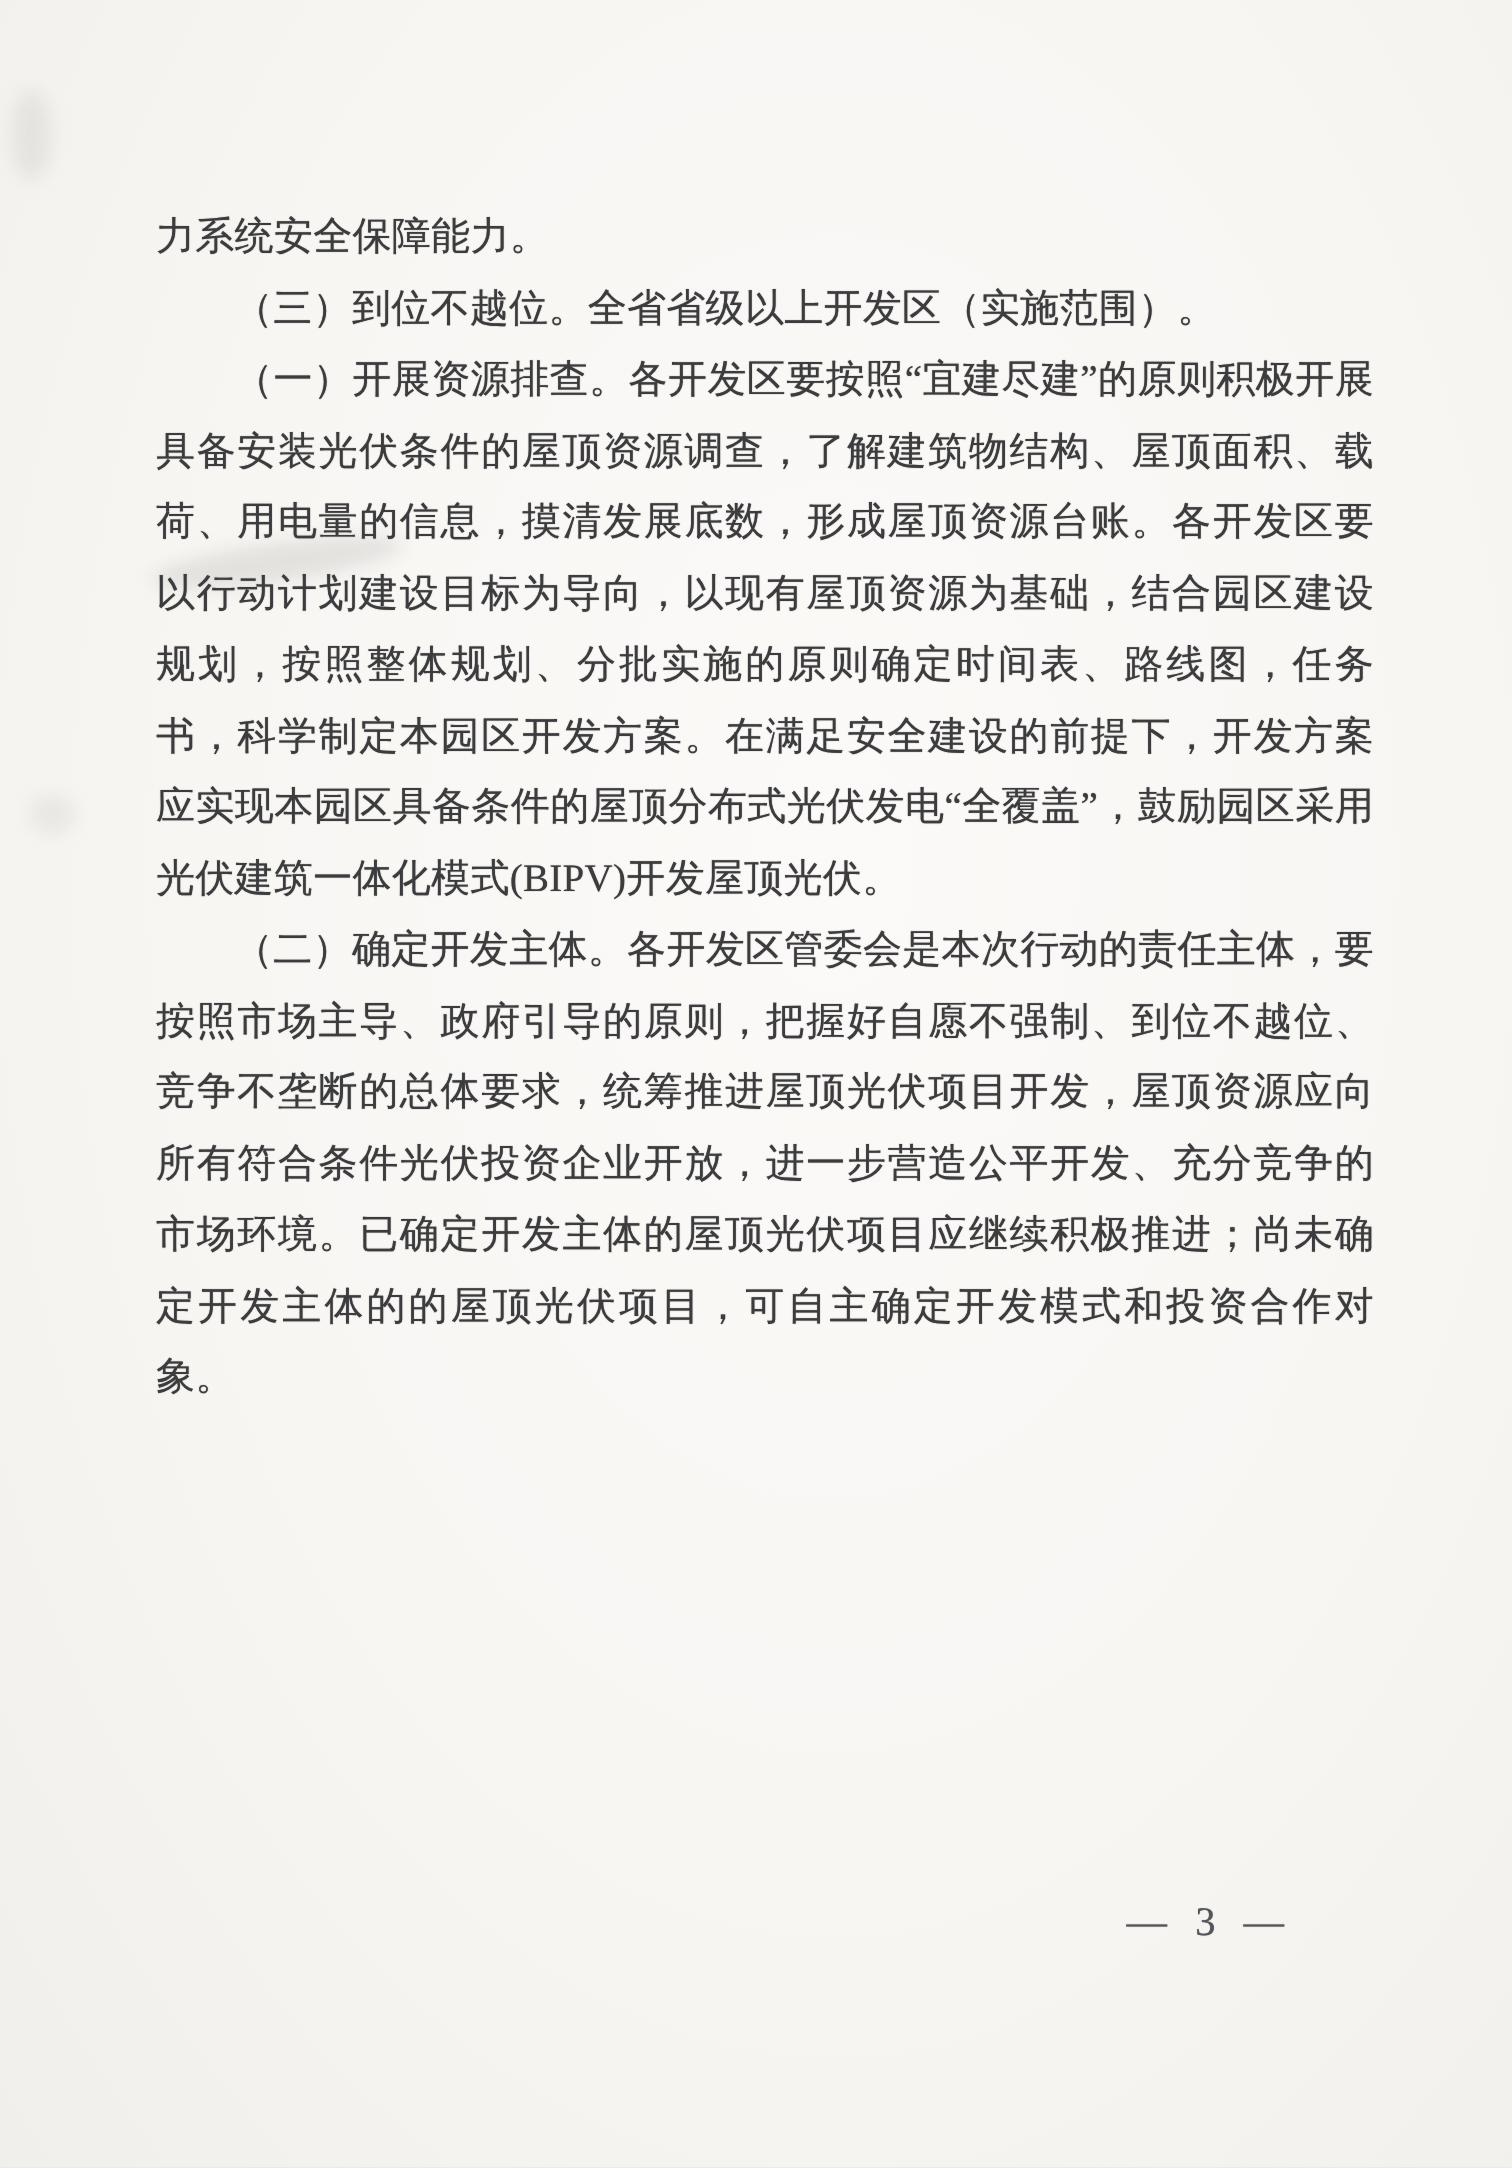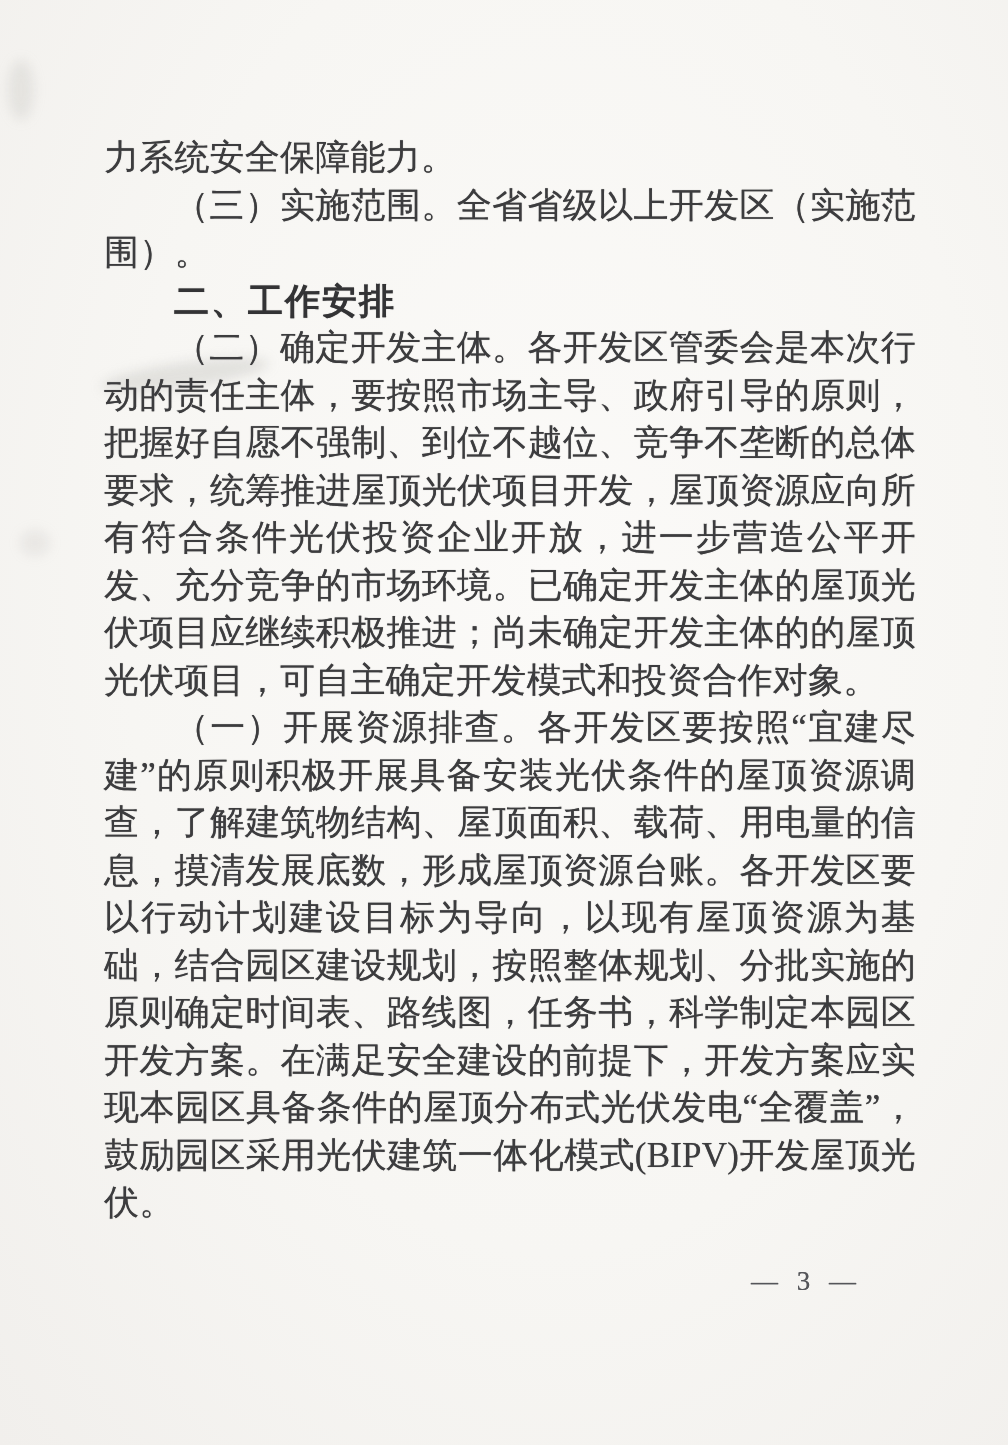--- a/index.html
+++ b/index.html
@@ -37,21 +37,21 @@
   .smudge-3 {
     left: 20px; top: 530px;
     width: 30px; height: 26px;
     background: rgba(160,158,155,0.14);
   }
   .doc-body {
     position: absolute;
     left: 104px;
     top: 134px;
     width: 812px;
-    font-size: 35px;
+    font-size: 26px;
     line-height: 47.5px;
     color: #3c3c3e;
     text-align: justify;
     letter-spacing: 0.2px;
     text-shadow: 0 0 0.7px rgba(70,70,72,0.85);
   }
   .para {
     margin: 0;
     text-indent: 2em;
   }
@@ -87,25 +87,24 @@
 
   <div class="scan-smudge smudge-1"></div>
   <div class="scan-smudge smudge-2"></div>
   <div class="scan-smudge smudge-3"></div>
 
   <div class="doc-body">
 
     <p class="para no-indent"><span>力系统安全保障能力。</span></p>
 
 
-    <p class="para"><span class="lead">（三）实施范围。</span><span>全省省级以上开发区（实施范围）。</span></p>
+    <p class="para"><span class="lead">（三）到位不越位。</span><span>全省省级以上开发区（实施范围）。</span></p>
 
-    <p class="section-heading"><span>二、工作安排</span></p>
+
+    <p class="para"><span class="lead">（一）开展资源排查。</span><span>各开发区要按照“宜建尽建”的原则积极开展具备安装光伏条件的屋顶资源调查，了解建筑物结构、屋顶面积、载荷、用电量的信息，摸清发展底数，形成屋顶资源台账。各开发区要以行动计划建设目标为导向，以现有屋顶资源为基础，结合园区建设规划，按照整体规划、分批实施的原则确定时间表、路线图，任务书，科学制定本园区开发方案。在满足安全建设的前提下，开发方案应实现本园区具备条件的屋顶分布式光伏发电“全覆盖”，鼓励园区采用光伏建筑一体化模式(BIPV)开发屋顶光伏。</span></p>
 
     <p class="para"><span class="lead">（二）确定开发主体。</span><span>各开发区管委会是本次行动的责任主体，要按照市场主导、政府引导的原则，把握好自愿不强制、到位不越位、竞争不垄断的总体要求，统筹推进屋顶光伏项目开发，屋顶资源应向所有符合条件光伏投资企业开放，进一步营造公平开发、充分竞争的市场环境。已确定开发主体的屋顶光伏项目应继续积极推进；尚未确定开发主体的的屋顶光伏项目，可自主确定开发模式和投资合作对象。</span></p>
-
-    <p class="para"><span class="lead">（一）开展资源排查。</span><span>各开发区要按照“宜建尽建”的原则积极开展具备安装光伏条件的屋顶资源调查，了解建筑物结构、屋顶面积、载荷、用电量的信息，摸清发展底数，形成屋顶资源台账。各开发区要以行动计划建设目标为导向，以现有屋顶资源为基础，结合园区建设规划，按照整体规划、分批实施的原则确定时间表、路线图，任务书，科学制定本园区开发方案。在满足安全建设的前提下，开发方案应实现本园区具备条件的屋顶分布式光伏发电“全覆盖”，鼓励园区采用光伏建筑一体化模式(BIPV)开发屋顶光伏。</span></p>
 
   </div>
 
   <div class="page-number">— 3 —</div>
 
 </div>
 
 </body></html>

